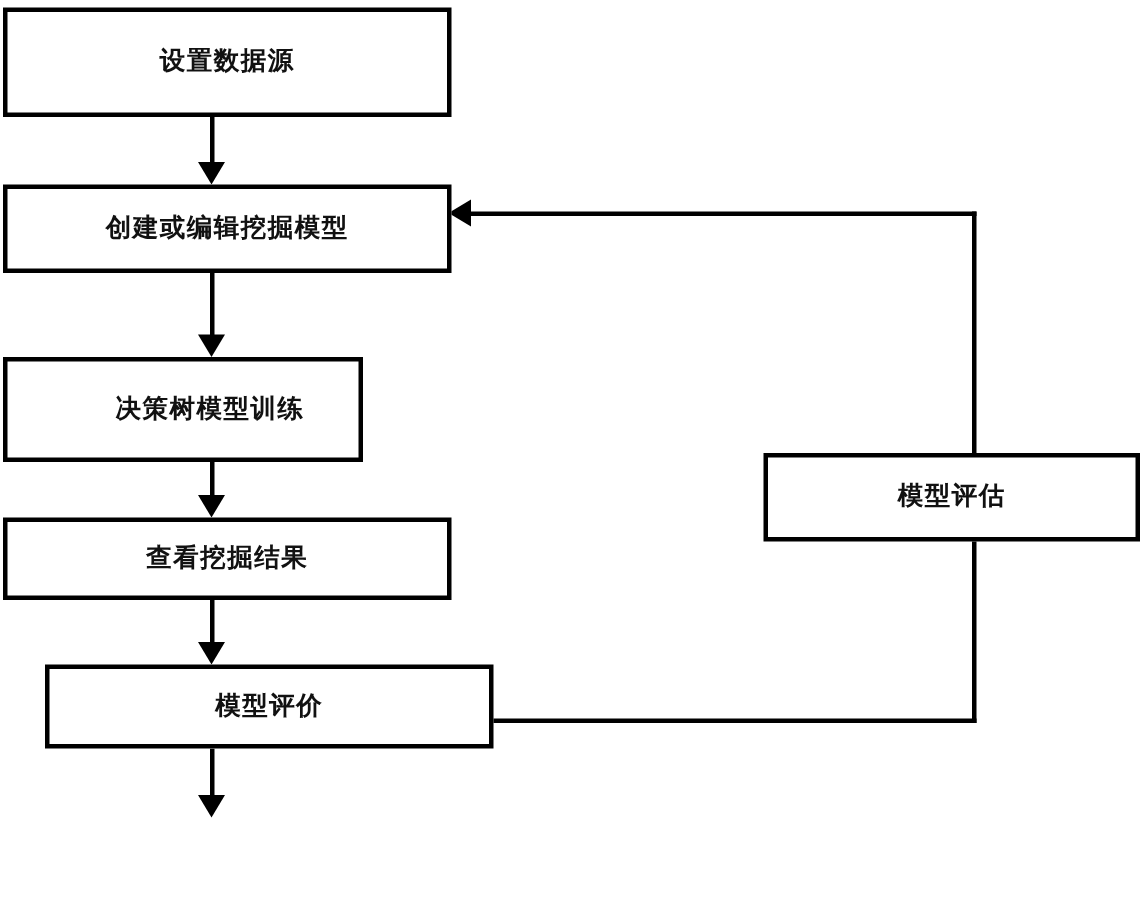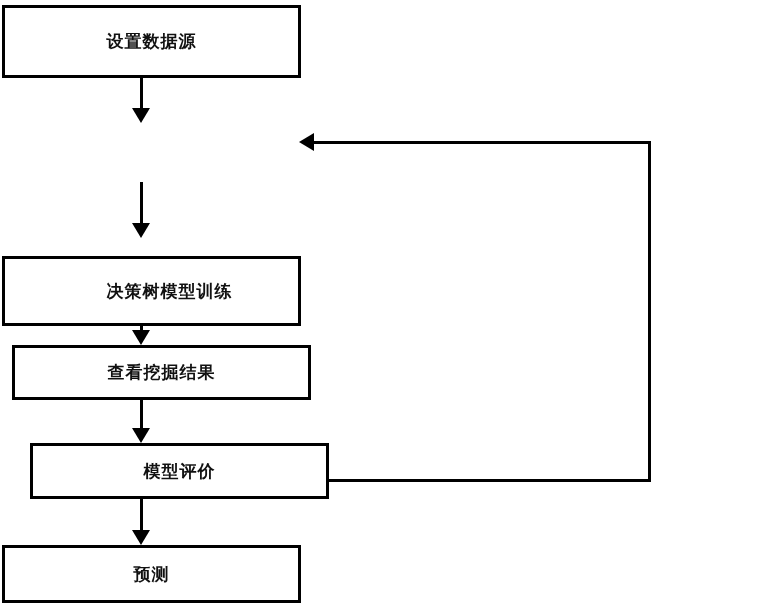--- a/index.html
+++ b/index.html
@@ -84,31 +84,34 @@
 
   <div class="conn hline" style="left:301px; top:479px; width:350px;"></div>
   <div class="conn vline" style="left:648px; top:141px; height:341px;"></div>
   <div class="conn hline" style="left:313px; top:141px; width:338px;"></div>
   <div class="arrow-left" style="left:299px; top:133px;"></div>
 
   <div class="node" style="left:2px; top:5px; width:299px; height:73px;">
     <span class="node-label">设置数据源</span>
   </div>
 
+  <div class="node" style="left:2px; top:123px; width:299px; height:59px;">
+    <span class="node-label">创建或编辑挖掘模型</span>
+  </div>
 
-  <div class="node" style="left:2px; top:256px; width:299px; height:70px;padding-left:36px;">
+  <div class="node" style="left:2px; top:238px; width:240px; height:70px;padding-left:36px;">
     <span class="node-label">决策树模型训练</span>
   </div>
 
-  <div class="node" style="left:12px; top:345px; width:299px; height:55px;">
+  <div class="node" style="left:2px; top:345px; width:299px; height:55px;">
     <span class="node-label">查看挖掘结果</span>
   </div>
 
   <div class="node" style="left:2px; top:443px; width:299px; height:56px;margin-left:28px;">
     <span class="node-label">模型评价</span>
   </div>
 
-  <div class="node" style="left:2px; top:545px; width:299px; height:58px;">
-    <span class="node-label">预测</span>
+
+  <div class="node" style="left:509px; top:302px; width:251px; height:59px;">
+    <span class="node-label">模型评估</span>
   </div>
-
 
 </div>
 
 </body></html>

